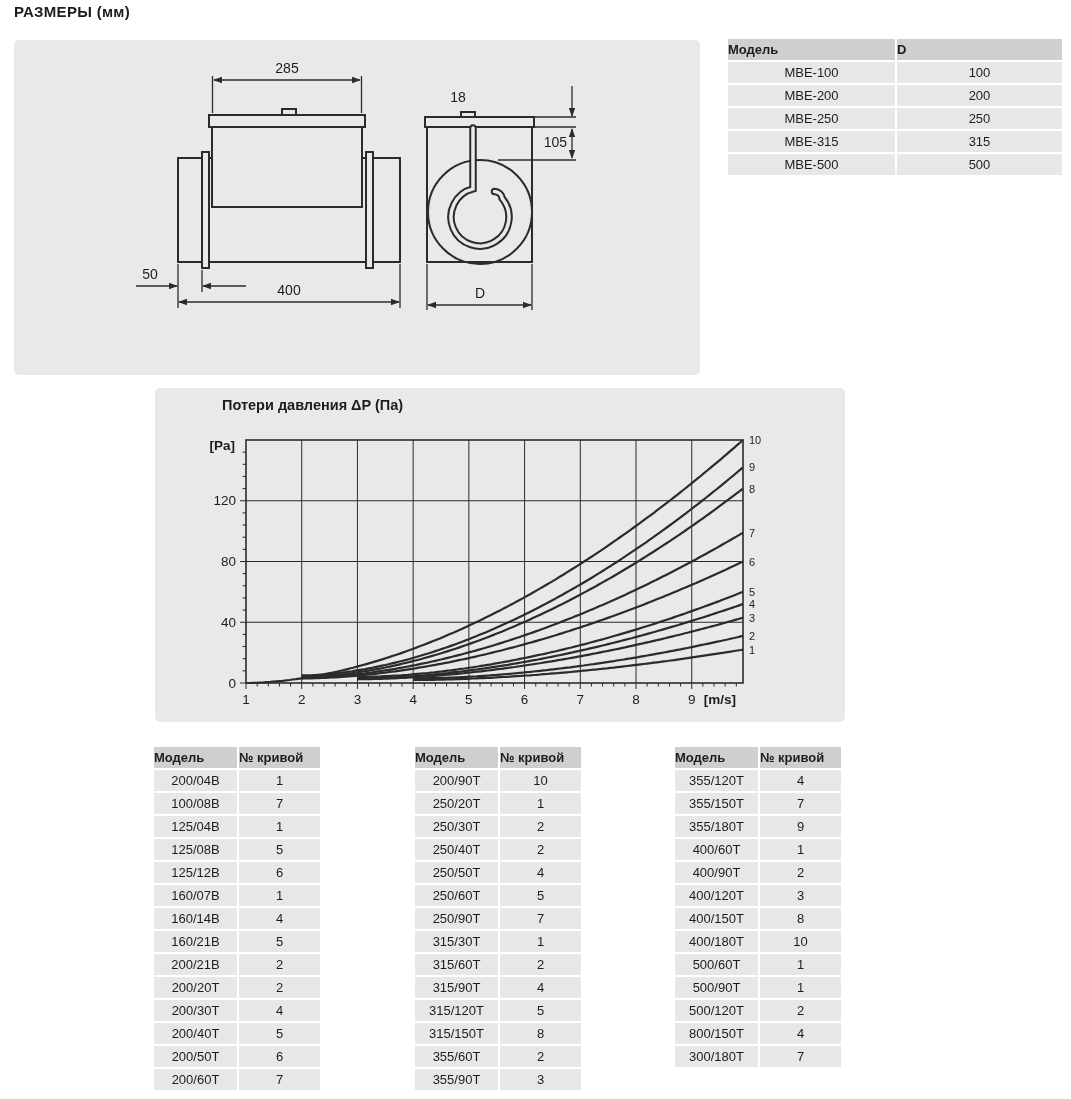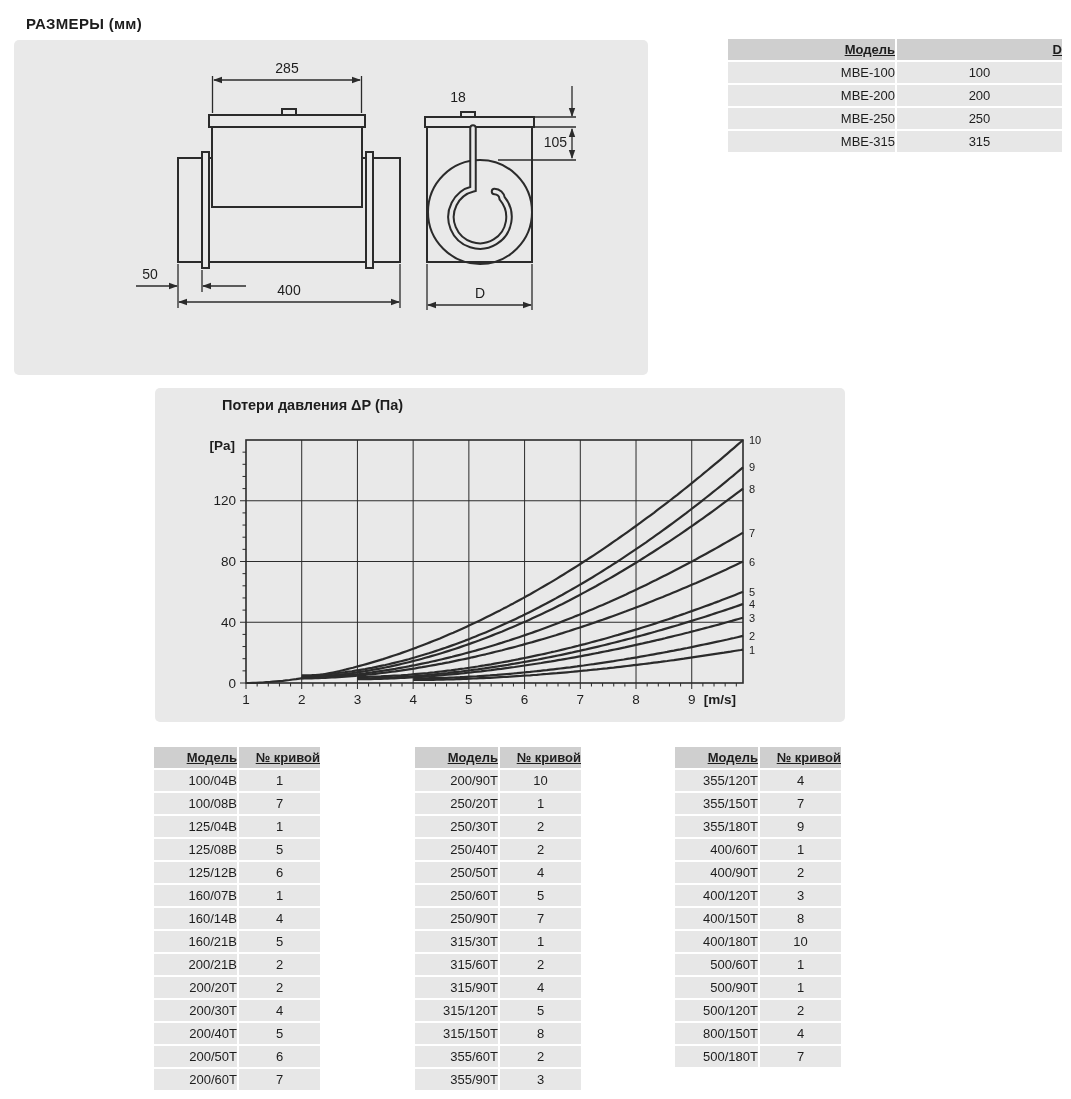--- a/index.html
+++ b/index.html
@@ -1,34 +1,34 @@
 <!DOCTYPE html>
 <html><head>
 <meta charset="utf-8">
 <style>
   html,body { margin:0; padding:0; background:#fff; }
   .page { position:relative; width:1071px; height:1099px; background:#fff;
           font-family:"Liberation Sans", sans-serif; color:#1d1d1d; overflow:hidden; }
   .page-title { position:absolute; left:14px; top:3px; font-size:15px; font-weight:700;
-                letter-spacing:.3px; margin:12px;text-align:right; }
+                letter-spacing:.3px; margin:0;text-align:right; }
   .panel { position:absolute; background:#e9e9e9; border-radius:5px; }
-  .drawing-panel { left:14px; top:40px; width:634px; height:335px; }
+  .drawing-panel { left:14px; top:40px; width:686px; height:335px; }
   .chart-panel { left:155px; top:388px; width:690px; height:334px;text-decoration:underline; }
   .chart-title { position:absolute; left:67px; top:9px; font-size:14.5px; font-weight:700; }
   .chart-host svg { position:absolute; left:0; top:20px; }
   .tbl-wrap { position:absolute; }
   .model-table-pos { left:728px; top:37px; width:334px; }
   .ctbl-1 { left:154px; top:745px; width:166px; }
   .ctbl-2 { left:415px; top:745px; width:166px; }
   .ctbl-3 { left:675px; top:745px; width:166px; }
   table { width:100%; border-collapse:separate; border-spacing:0 2px; table-layout:fixed; }
   th, td { height:21px; padding:0; font-size:13px; line-height:21px; overflow:hidden; white-space:nowrap; }
-  th { background:#cfcfcf; font-weight:700; text-align:right;text-decoration:underline; }
+  th { background:#cfcfcf; font-weight:700; text-align:left; }
   td { background:#e7e7e7; text-align:center; }
-  td:first-child { text-align:right; padding-left:0; }
+  td:first-child { text-align:center; padding-left:0; }
   th + th, td + td { border-left:2px solid #fff; }
   svg text { font-family:"Liberation Sans", sans-serif; fill:#1d1d1d; }
 </style>
 </head>
 <body>
 
 <div class="page">
 
   <h1 class="page-title">РАЗМЕРЫ (мм)</h1>
 
@@ -119,20 +119,24 @@
             <td>МВЕ-200</td>
             <td>200</td>
           </tr>
           <tr>
             <td>МВЕ-250</td>
             <td>250</td>
           </tr>
           <tr>
             <td>МВЕ-315</td>
             <td>315</td>
+          </tr>
+          <tr>
+            <td>МВЕ-500</td>
+            <td>500</td>
           </tr>
         </tbody>
       </table>
     </div>
 
   <div class="panel chart-panel">
     <div class="chart-title">Потери давления ΔP (Па)</div>
     <div class="chart-host" id="chart-host">
         <svg width="690" height="312" viewBox="0 0 690 312">
           <line x1="146.71748878923768" y1="32" x2="146.71748878923768" y2="275" stroke="#2b2b2b" stroke-width="1"></line>
@@ -254,21 +258,21 @@
   <div class="tbl-wrap ctbl-1">
       <table>
         <thead>
           <tr>
             <th>Модель</th>
             <th>№ кривой</th>
           </tr>
         </thead>
         <tbody>
           <tr>
-            <td>100/04В</td>
+            <td>200/04В</td>
             <td>1</td>
           </tr>
           <tr>
             <td>100/08В</td>
             <td>7</td>
           </tr>
           <tr>
             <td>125/04В</td>
             <td>1</td>
           </tr>
@@ -438,20 +442,20 @@
           </tr>
           <tr>
             <td>500/120Т</td>
             <td>2</td>
           </tr>
           <tr>
             <td>800/150Т</td>
             <td>4</td>
           </tr>
           <tr>
-            <td>500/180Т</td>
+            <td>300/180Т</td>
             <td>7</td>
           </tr>
         </tbody>
       </table>
     </div>
 
 </div>
 
 </body></html>

